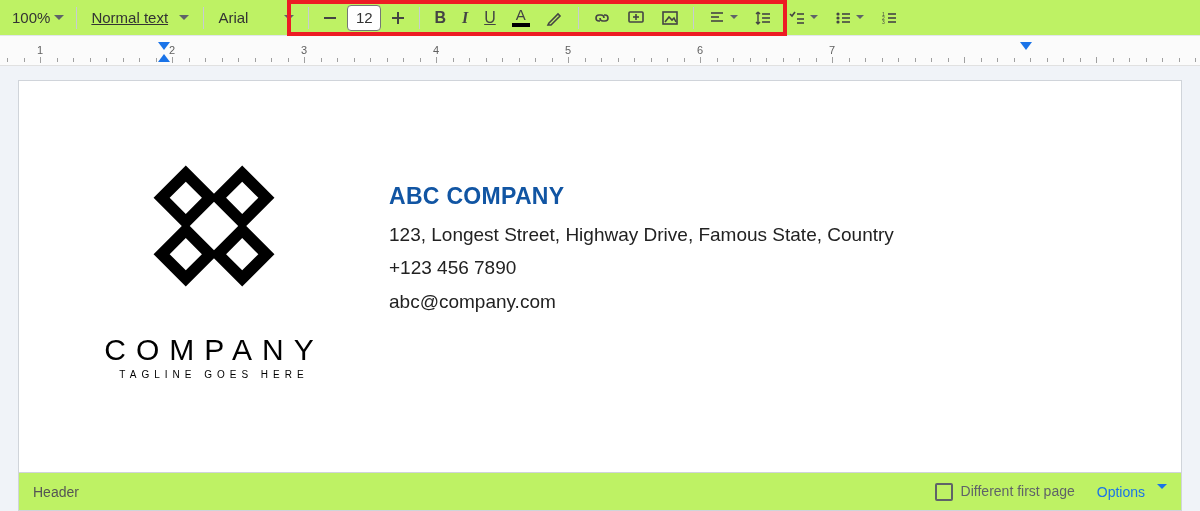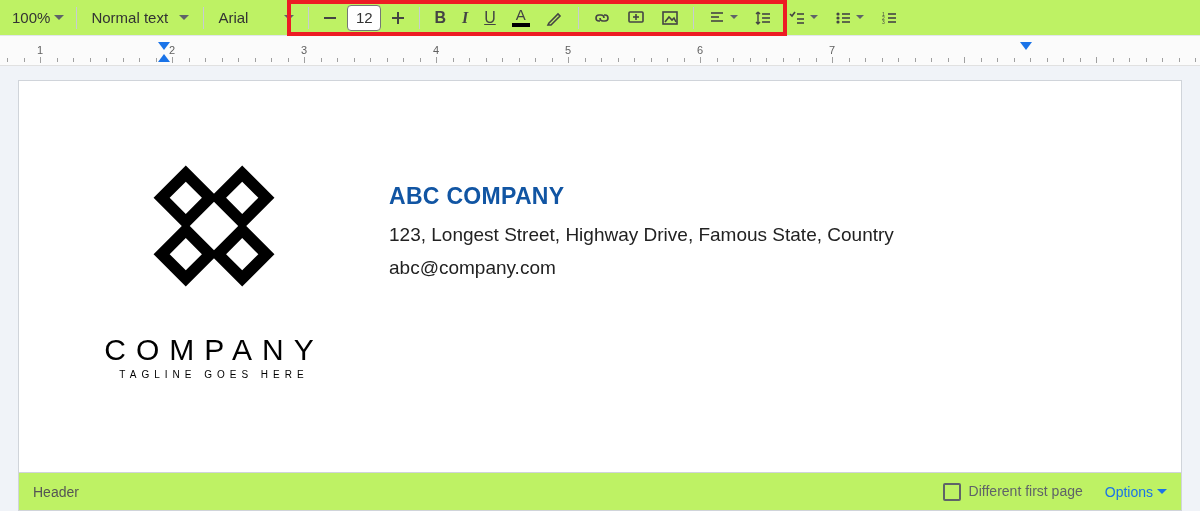--- a/index.html
+++ b/index.html
@@ -46,20 +46,21 @@
     width: 1px;
     height: 22px;
     background: #c7ccd3;
     margin: 0 4px;
   }
   .style-sel {
     font-size: 15px;
     color: #333;
     width: 110px;
     justify-content: space-between;
+    text-decoration: underline;
   }
   .font-sel {
     font-size: 15px;
     color: #333;
     width: 88px;
     justify-content: space-between;
   }
   .size-input {
     width: 34px;
     height: 26px;
@@ -177,21 +178,21 @@
   .header-right { display: flex; align-items: center; gap: 22px; }
   .checkbox {
     width: 18px;
     height: 18px;
     border: 2px solid #5f6368;
     border-radius: 2px;
     display: inline-block;
     vertical-align: middle;
   }
   .dfp-label { display: flex; gap: 8px; color: #5f6368; }
-  .options-link { color: #1a73e8; display: flex; align-items: center; gap: 4px; cursor: pointer; }
+  .options-link { color: #1a73e8; display: flex; align-items: flex-start; gap: 12px; cursor: pointer; }
 </style>
 </head>
 <body>
 
 <div class="toolbar">
   <div class="highlight-box"></div>
 
   <div class="tb-btn zoom">
     <span>100%</span>
     <svg class="drop-arrow" width="10" height="6" viewBox="0 0 10 6">
@@ -431,20 +432,21 @@
             <rect x="-9" y="12" width="18" height="18" fill="none" stroke="#000" stroke-width="6"></rect>
           </g>
         </svg>
         <div class="logo-company-name">COMPANY</div>
         <div class="logo-tagline">TAGLINE GOES HERE</div>
       </div>
 
       <div class="text-block">
         <div class="company-title">ABC COMPANY</div>
         <div class="info-line">123, Longest Street, Highway Drive, Famous State, Country</div>
+        <div class="info-line" style="margin-top:4px">+123 456 7890</div>
         <div class="info-line" style="margin-top:4px">abc@company.com</div>
       </div>
     </div>
 
     <div class="header-bar">
       <span>Header</span>
       <div class="header-right">
         <label class="dfp-label">
           <span class="checkbox"></span>
           <span>Different first page</span>

